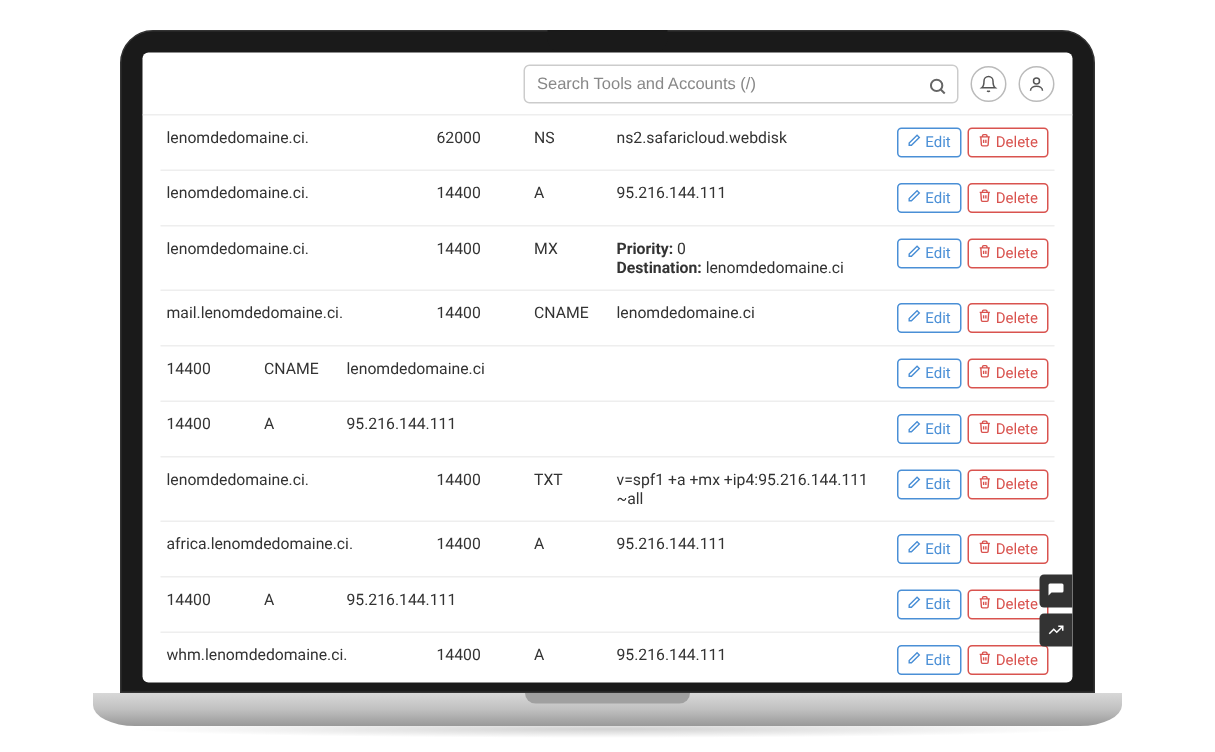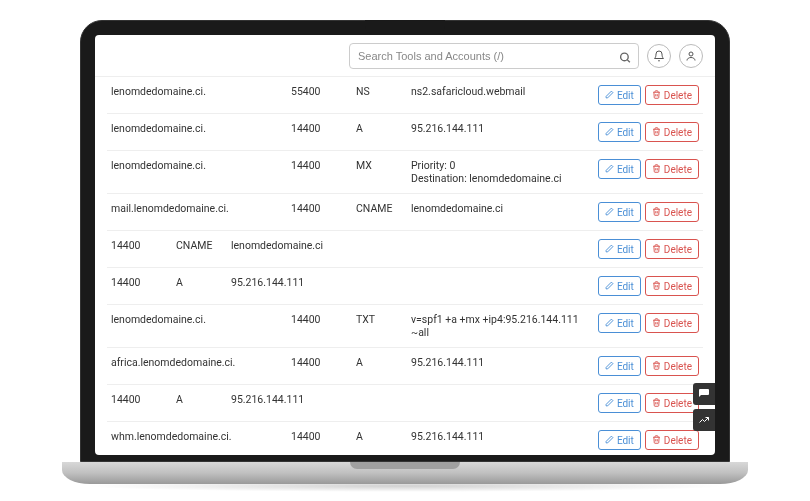--- a/index.html
+++ b/index.html
@@ -123,21 +123,21 @@
       border-bottom: 1px solid #eee;
       padding: 8px 4px;
       min-height: 30px;
       font-size: 10.5px;
       color: #333;
     }
     .col-name { flex: 0 0 180px; padding-right: 8px; word-break: break-all; }
     .col-ttl { flex: 0 0 65px; }
     .col-type { flex: 0 0 55px; }
     .col-record { flex: 1 1 auto; padding-right: 8px; }
-    .col-record b { font-weight: 400; }
+    .col-record b { font-weight: 700; }
     .col-actions { flex: 0 0 110px; display: flex; gap: 4px; justify-content: flex-end; }
     .btn {
       height: 20px;
       border-radius: 3px;
       padding: 0 6px;
       font-size: 10px;
       display: inline-flex;
       align-items: center;
       gap: 3px;
       cursor: pointer;
@@ -195,23 +195,23 @@
           <svg viewBox="0 0 24 24" fill="none" stroke="currentColor" stroke-width="2">
               <circle cx="12" cy="8" r="4"></circle>
               <path d="M4 21c0-4 4-6 8-6s8 2 8 6"></path>
             </svg>
         </div>
       </div>
 
       <div class="table-area" id="table-area">
           <div class="row">
             <div class="col-name">lenomdedomaine.ci.</div>
-            <div class="col-ttl">55400</div>
+            <div class="col-ttl">62000</div>
             <div class="col-type">NS</div>
-            <div class="col-record"><span>ns2.safaricloud.webmail</span></div>
+            <div class="col-record"><span>ns2.safaricloud.webdisk</span></div>
             <div class="col-actions">
               <div class="btn btn-edit">
                 <span><svg viewBox="0 0 24 24" fill="none" stroke="currentColor" stroke-width="2.5">
                     <path d="M17 3l4 4L7 21H3v-4L17 3z"></path>
                   </svg></span>
                 <span>Edit</span>
               </div>
               <div class="btn btn-delete">
                 <span><svg viewBox="0 0 24 24" fill="none" stroke="currentColor" stroke-width="2.5">
                     <polyline points="3 6 5 6 21 6"></polyline>

